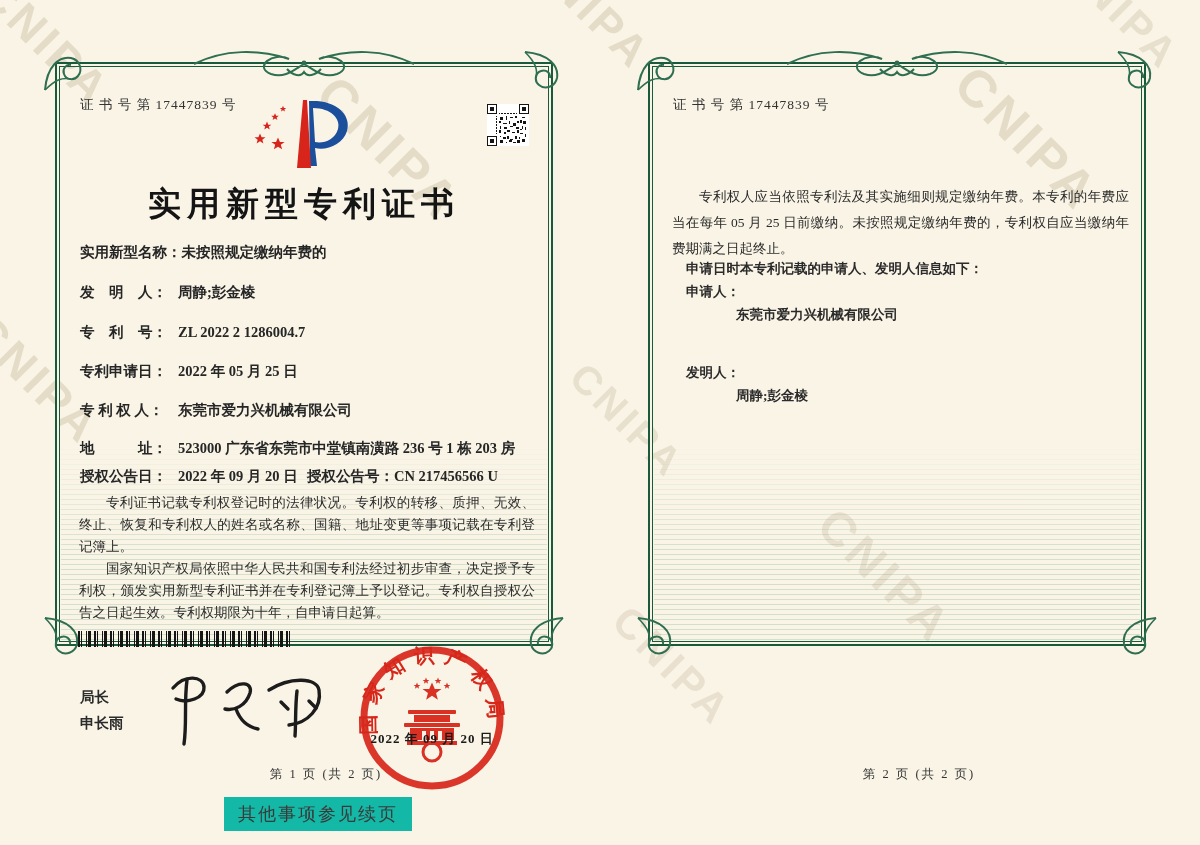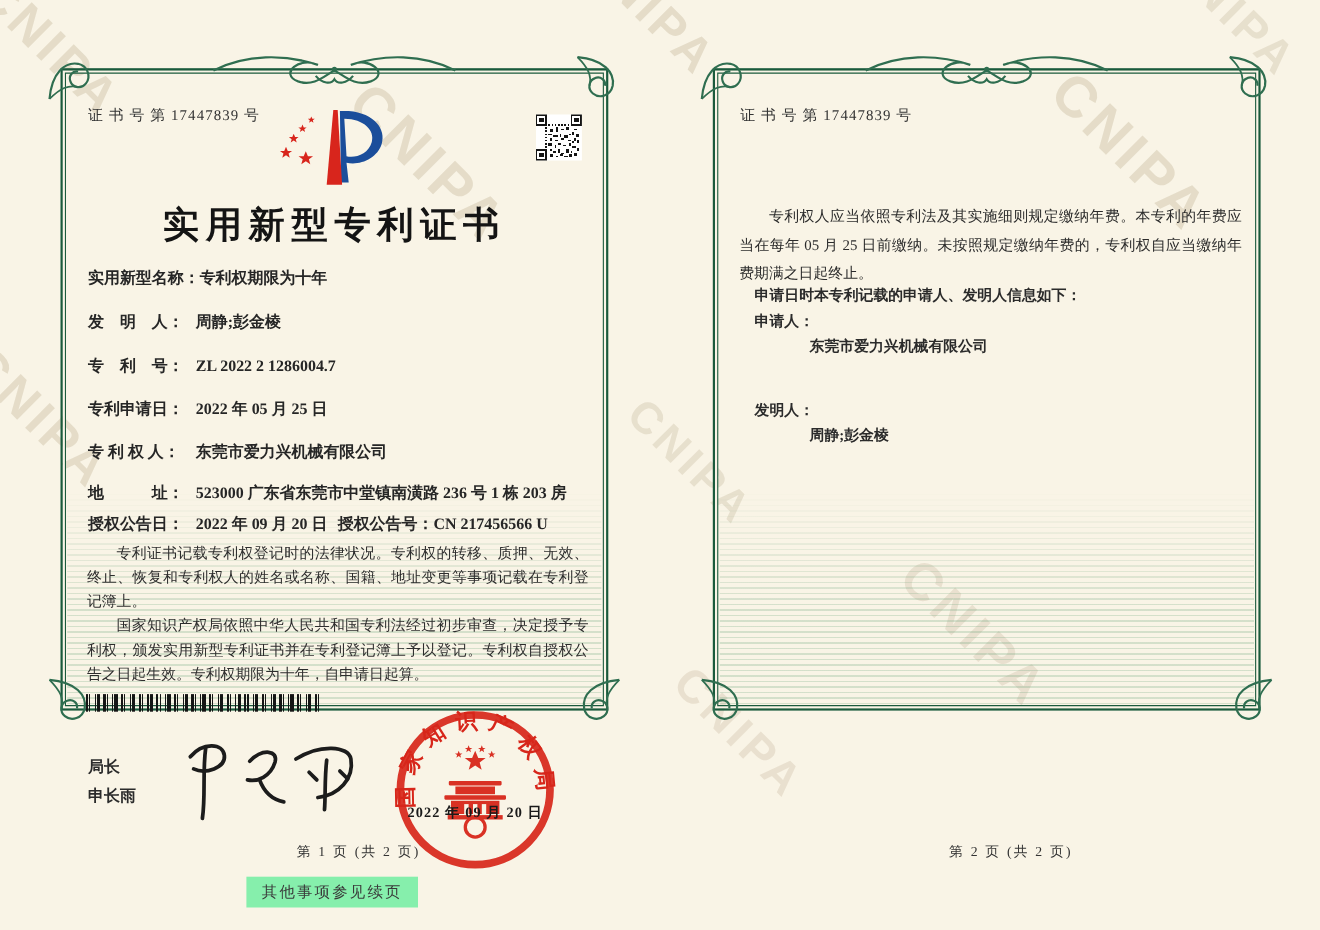--- a/index.html
+++ b/index.html
@@ -66,22 +66,22 @@
   .director-title { left:23px; top:624px; font-size:14.5px; font-weight:600; }
   .director-name  { left:23px; top:650px; font-size:14.5px; font-weight:600; }
   .signature { left:100px; top:596px; }
 
   .seal { left:300px; top:579px; width:150px; height:150px; mix-blend-mode:multiply; }
   .seal-date { left:292px; top:666px; width:166px; text-align:center; font-size:13px;
                font-weight:600; color:#1a1a1a; z-index:4; letter-spacing:1px; }
 
   .page-no { left:0; right:0; top:702px; text-align:center; font-size:12.5px; letter-spacing:2px; color:#333;padding-left:44px; }
 
-  .cont-box { position:absolute; left:224px; top:797px; z-index:2; background:#86efac;
-              padding:5px 14px; font-size:14px; letter-spacing:2px; color:#3a3a3a; }
+  .cont-box { position:absolute; left:224px; top:797px; z-index:2; background:#14b8a6;
+              padding:5px 14px; font-size:18px; letter-spacing:2px; color:#3a3a3a; }
 
   
   .p2-para { left:22px; width:457px; top:120px; font-size:13.5px; line-height:26px; text-align:justify; }
   .p2-para p { text-indent:2em; }
   .p2-intro { left:36px; top:196px; font-size:13.5px; font-weight:600; }
   .p2-app-lbl { left:36px; top:219px; font-size:13.5px; font-weight:600; }
   .p2-app { left:86px; top:242px; font-size:13.5px; font-weight:600; }
   .p2-inv-lbl { left:36px; top:300px; font-size:13.5px; font-weight:600; }
   .p2-inv { left:86px; top:323px; font-size:13.5px; font-weight:600; }
 
@@ -219,21 +219,21 @@
             <rect x="25" y="12" width="2" height="2"></rect>
             <rect x="24" y="15" width="1" height="2"></rect>
             <rect x="26" y="16" width="1" height="2"></rect>
             <rect x="23" y="17" width="1" height="1"></rect>
         </g>
       </svg>
     </div>
 
     <div class="abs title">实用新型专利证书</div>
 
-    <div class="abs field f1"><span class="lbl">实用新型名称：</span><span>专利权期限为十年</span></div>
+    <div class="abs field f1"><span class="lbl">实用新型名称：</span><span>未按照规定缴纳年费的</span></div>
     <div class="abs field f2"><span class="lbl">发　明　人：</span><span>周静;彭金棱</span></div>
     <div class="abs field f3"><span class="lbl">专　利　号：</span><span>ZL 2022 2 1286004.7</span></div>
     <div class="abs field f4"><span class="lbl">专利申请日：</span><span>2022 年 05 月 25 日</span></div>
     <div class="abs field f5"><span class="lbl">专 利 权 人：</span><span>东莞市爱力兴机械有限公司</span></div>
     <div class="abs field f6"><span class="lbl">地　　　址：</span><span>523000 广东省东莞市中堂镇南潢路 236 号 1 栋 203 房</span></div>
     <div class="abs field f7"><span class="lbl">授权公告日：</span><span>2022 年 09 月 20 日</span></div>
     <div class="abs field f7b"><span>授权公告号：</span><span>CN 217456566 U</span></div>
 
     <div class="abs paras">
       <p>专利证书记载专利权登记时的法律状况。专利权的转移、质押、无效、终止、恢复和专利权人的姓名或名称、国籍、地址变更等事项记载在专利登记簿上。</p>

